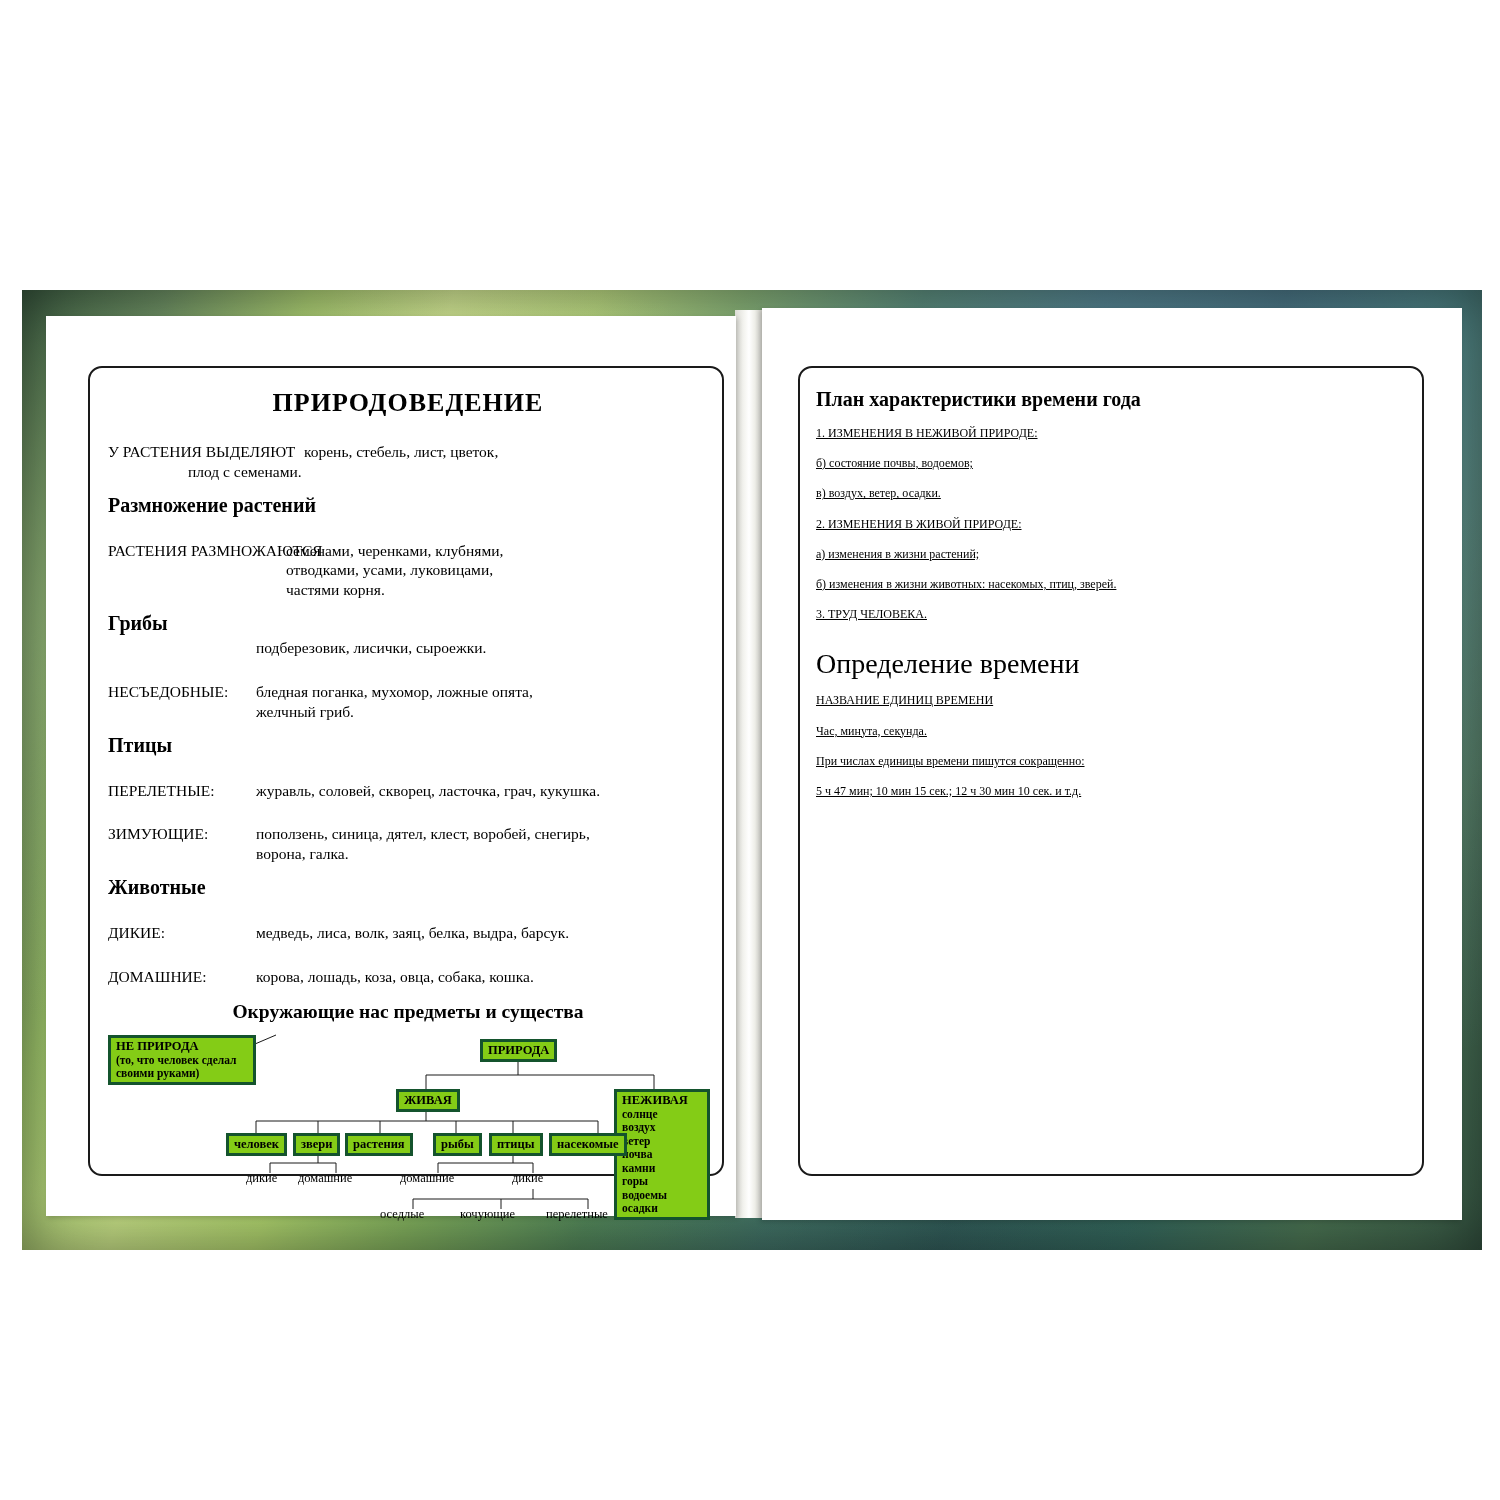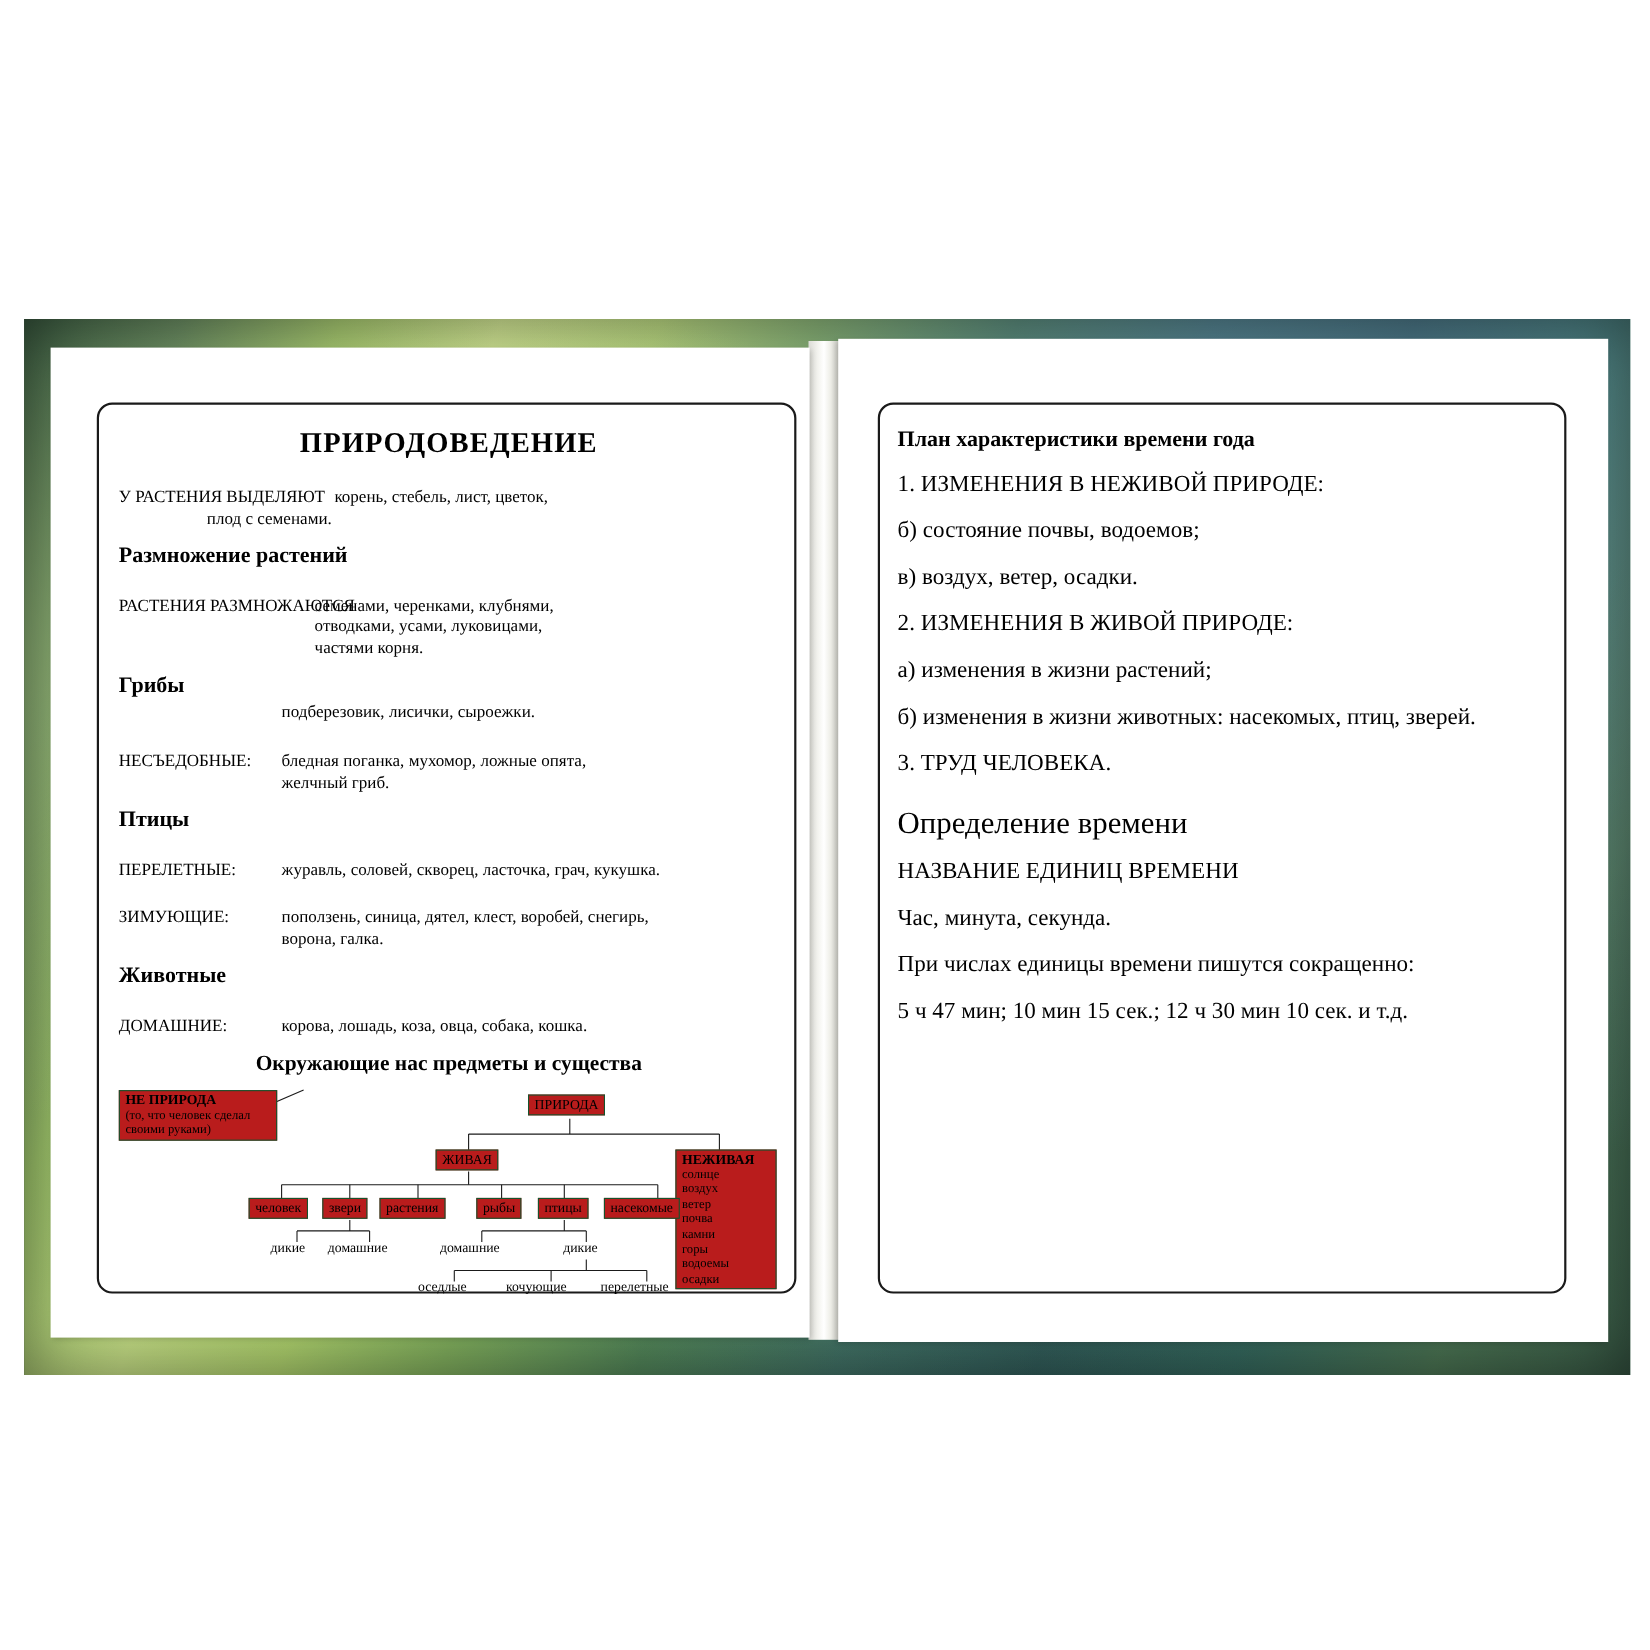--- a/index.html
+++ b/index.html
@@ -99,38 +99,39 @@
   h3.diagram-title {
     font-size: 19.5px;
     font-weight: bold;
     text-align: center;
     margin: 14px 0 6px 0;
   }
   
   .diagram { position: relative; width: 600px; height: 210px; font-size: 12px; }
   .node {
     position: absolute;
-    border: 1px solid #14532d;
-    background: #b91c1c;
+    border: 3px solid #14532d;
+    background: #84cc16;
     padding: 1px 5px;
     white-space: nowrap;
     font-size: 12.5px;
     line-height: 1.2;
+    font-weight: bold;
   }
   .plain {
     position: absolute;
     white-space: nowrap;
     font-size: 12.5px;
   }
   .multi { white-space: normal; line-height: 1.18; }
   svg.wires { position: absolute; left: 0; top: 0; width: 600px; height: 210px; }
 
   
   h2.r-title { font-size: 20px; font-weight: bold; margin: 10px 0 14px 0; }
-  p.r { font-size: 21px; line-height: 1.35; margin: 0 0 14px 0; }
+  p.r { font-size: 12px; line-height: 1.35; margin: 0 0 14px 0; text-decoration: underline; }
   p.r-just { font-size: 15.5px; line-height: 1.42; margin: 0 0 14px 0; text-align: justify; }
   h2.r-sub { font-size: 28px; font-weight: normal; margin: 26px 0 12px 0; }
 </style>
 </head>
 <body>
 
 <div id="stage">
 
   <div class="cover"></div>
   <div class="cover-dark-edge"></div>
@@ -173,20 +174,24 @@
       <span class="lbl">ПЕРЕЛЕТНЫЕ:</span>
       <span class="val">журавль, соловей, скворец, ласточка, грач, кукушка.</span>
     </div>
     <div class="row ind-c">
       <span class="lbl">ЗИМУЮЩИЕ:</span>
       <span class="val">поползень, синица, дятел, клест, воробей, снегирь,</span>
     </div>
     <div class="sub">ворона, галка.</div>
 
     <h2 class="sec">Животные</h2>
+    <div class="row ind-d">
+      <span class="lbl">ДИКИЕ:</span>
+      <span class="val">медведь, лиса, волк, заяц, белка, выдра, барсук.</span>
+    </div>
     <div class="row ind-d">
       <span class="lbl">ДОМАШНИЕ:</span>
       <span class="val">корова, лошадь, коза, овца, собака, кошка.</span>
     </div>
 
     <h3 class="diagram-title">Окружающие нас предметы и существа</h3>
 
     <div class="diagram">
       <svg class="wires">
         <g stroke="#1a1a1a" stroke-width="1" fill="none">

